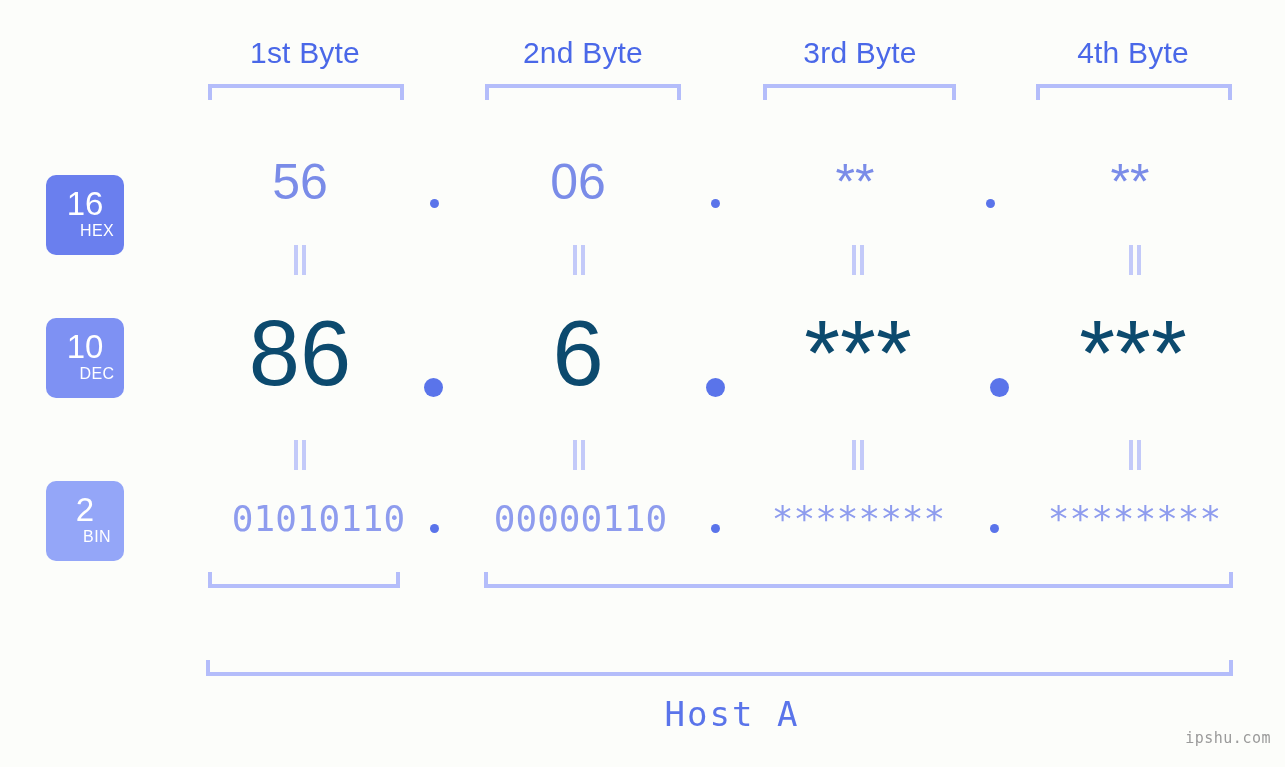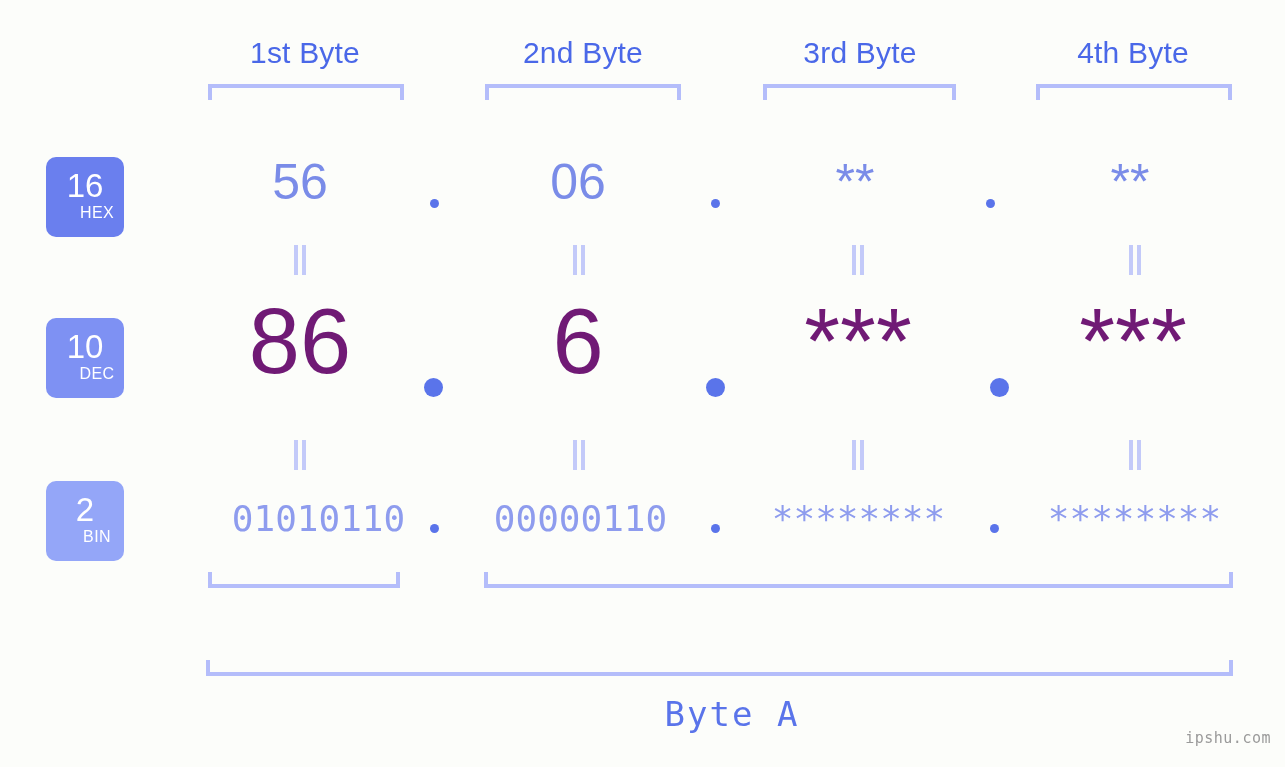--- a/index.html
+++ b/index.html
@@ -93,23 +93,23 @@
   .row-hex .value-cell {
     font-size: 50px;
     color: #7a8ce8;
     line-height: 60px;
     top: 152px;
     height: 60px;
     text-align: center;
   }
   .row-dec .value-cell {
     font-size: 92px;
-    color: #701a75;
+    color: #0c4a6e;
     line-height: 100px;
-    top: 291px;
+    top: 303px;
     height: 100px;
   }
   .row-bin .value-cell {
     font-size: 36px;
     color: #8e9cee;
     line-height: 48px;
     top: 495px;
     height: 48px;
     font-family: "DejaVu Sans Mono", monospace;
     letter-spacing: 0px;
@@ -185,21 +185,21 @@
   <div class="byte-title" style="left:205px; width:200px;">1st Byte</div>
   <div class="byte-title" style="left:483px; width:200px;">2nd Byte</div>
   <div class="byte-title" style="left:760px; width:200px;">3rd Byte</div>
   <div class="byte-title" style="left:1033px; width:200px;">4th Byte</div>
 
   <div class="bracket bracket-down" style="left:208px; top:84px; width:196px;"></div>
   <div class="bracket bracket-down" style="left:485px; top:84px; width:196px;"></div>
   <div class="bracket bracket-down" style="left:763px; top:84px; width:193px;"></div>
   <div class="bracket bracket-down" style="left:1036px; top:84px; width:196px;"></div>
 
-  <div class="badge" style="top:157px; background:#6a7fee;">
+  <div class="badge" style="top:175px; background:#6a7fee;">
     <span class="badge-num">16</span>
     <span class="badge-label">HEX</span>
   </div>
   <div class="badge" style="top:318px; background:#7e91f3;">
     <span class="badge-num">10</span>
     <span class="badge-label">DEC</span>
   </div>
   <div class="badge" style="top:481px; background:#94a6f8;">
     <span class="badge-num">2</span>
     <span class="badge-label">BIN</span>
@@ -247,17 +247,17 @@
     <div class="dot dot-bin" style="left:711px;"></div>
     <div class="dot dot-bin" style="left:990px;"></div>
   </div>
 
   <div class="bracket bracket-up" style="left:208px; top:572px; width:192px;"></div>
   <div class="bracket bracket-up" style="left:484px; top:572px; width:749px;"></div>
 
 
   <div class="bracket bracket-up" style="left:206px; top:660px; width:1027px;"></div>
 
-  <div class="class-label" style="left:532px; width:400px;">Byte A</div>
+  <div class="class-label" style="left:532px; width:400px;">Host A</div>
 
   <div class="watermark">ipshu.com</div>
 
 </div>
 
 </body></html>

